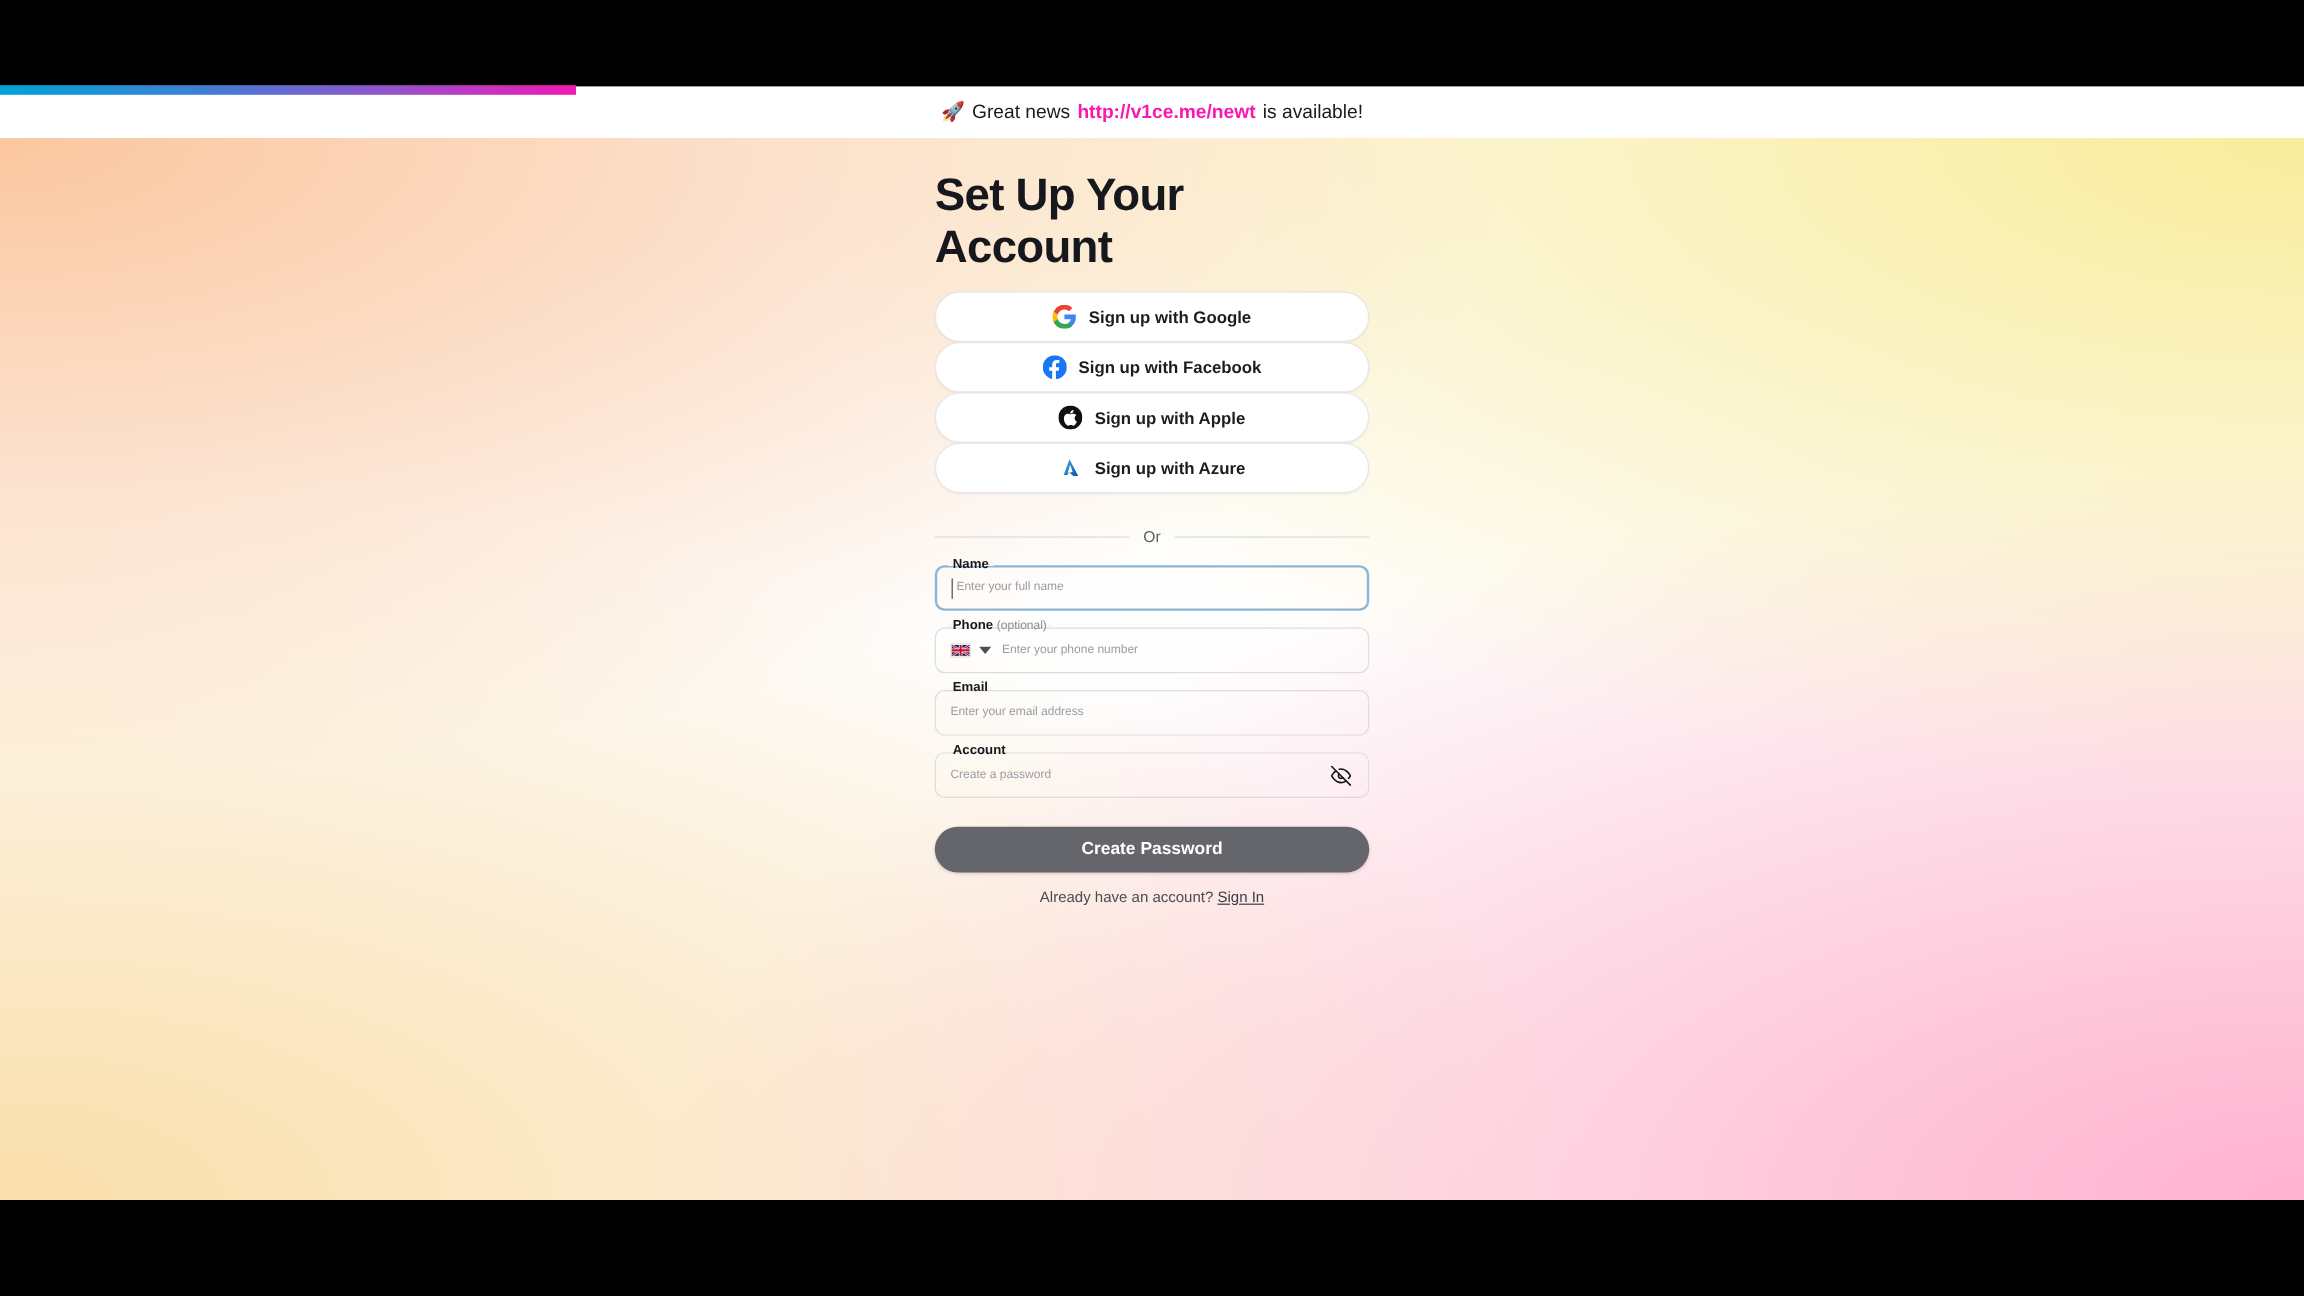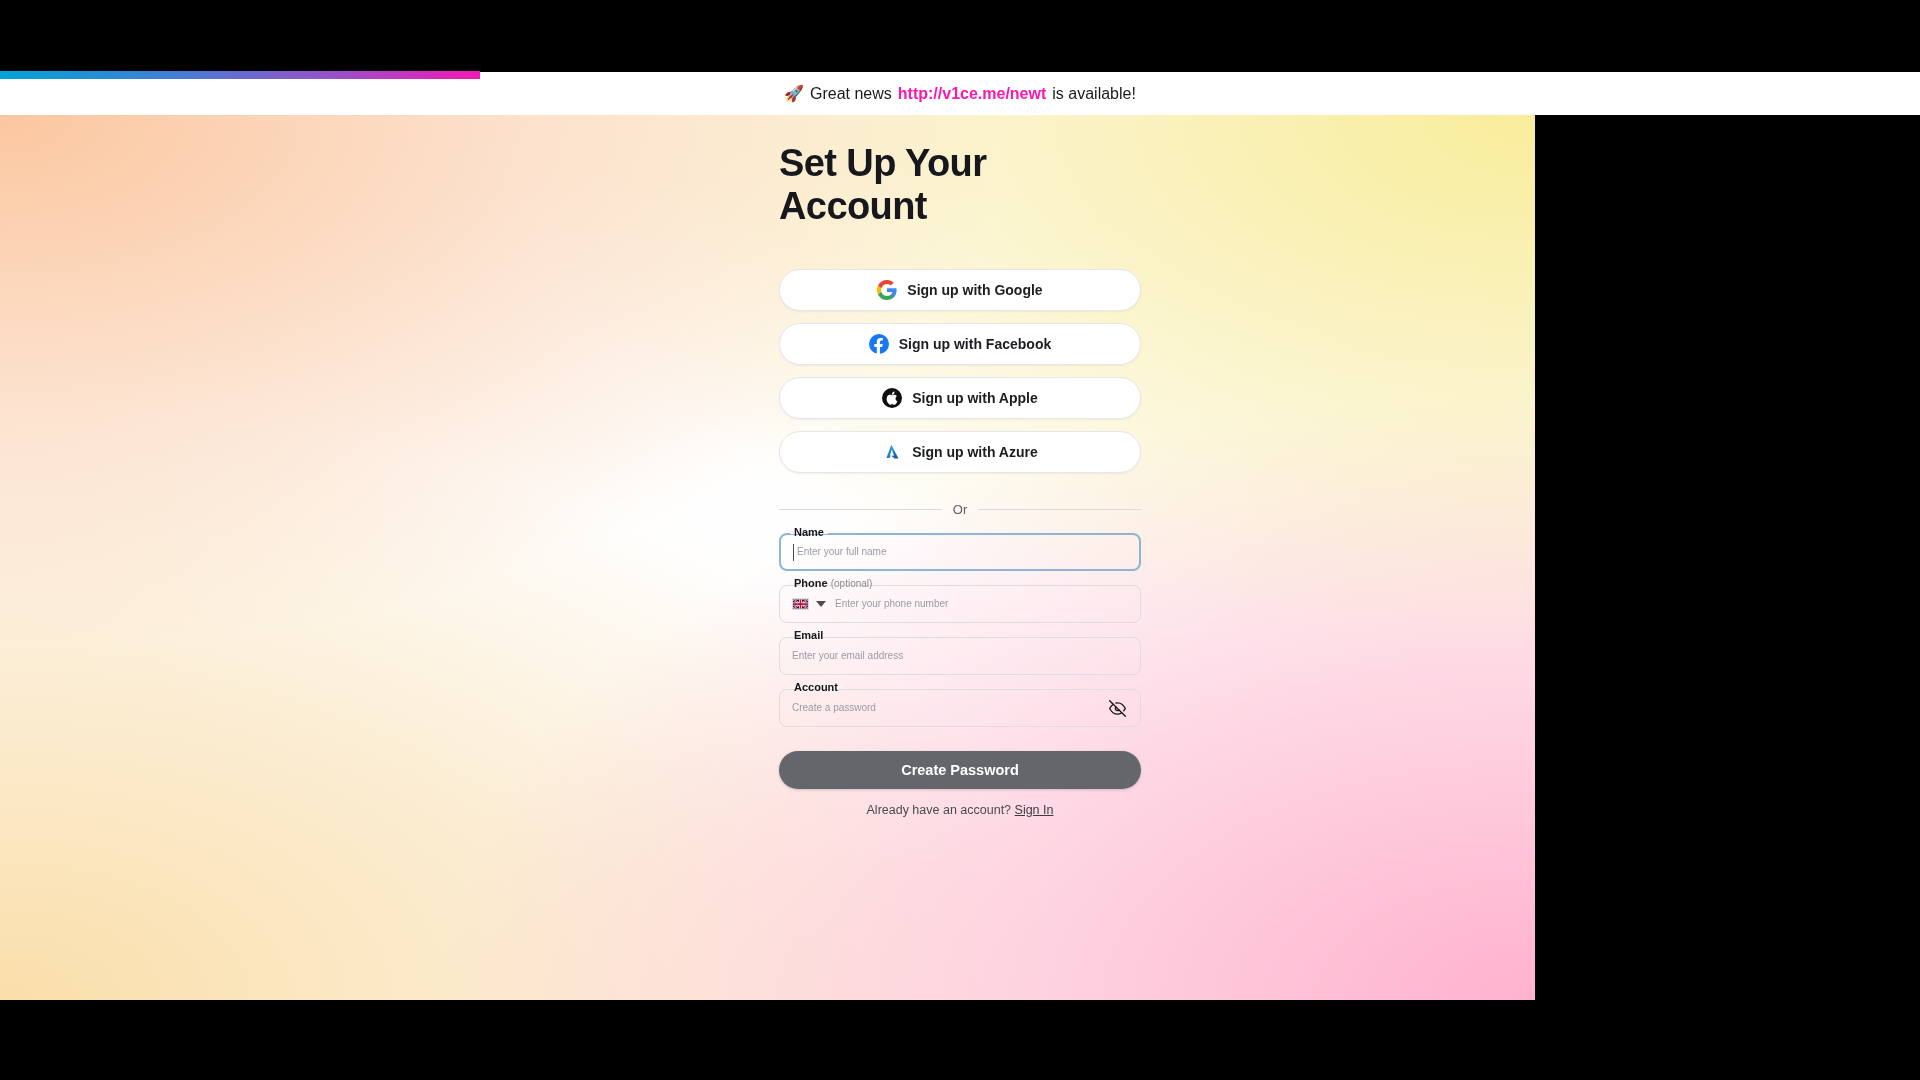--- a/index.html
+++ b/index.html
@@ -42,21 +42,21 @@
   }
   .banner .rocket { font-size: 16px; line-height: 1; }
   .banner .lead { font-weight: 400; }
   .banner .url { font-weight: 700; color: #f918b0; }
   .banner .tail { font-weight: 400; }
 
   
   .page {
     position: absolute;
     top: 115px; left: 0;
-    width: 1535px; height: 885px;
+    width: 1920px; height: 885px;
     overflow: hidden;
     background:
       radial-gradient(120% 110% at 0% 0%,   rgba(251,196,155,0.95) 0%, rgba(251,196,155,0) 55%),
       radial-gradient(115% 105% at 100% 0%, rgba(248,236,150,0.95) 0%, rgba(248,236,150,0) 58%),
       radial-gradient(120% 115% at 100% 100%, rgba(255,176,205,0.98) 0%, rgba(255,176,205,0) 60%),
       radial-gradient(120% 115% at 0% 100%, rgba(250,221,166,0.95) 0%, rgba(250,221,166,0) 58%),
       radial-gradient(70% 60% at 50% 45%, rgba(255,255,255,0.92) 0%, rgba(255,255,255,0) 70%),
       #fdfaf7;
   }
 
@@ -78,21 +78,21 @@
   }
   .subtitle {
     margin-top: 17px;
     font-size: 13.5px;
     line-height: 1.42;
     color: #3b3d44;
     max-width: 275px;
   }
 
   
-  .social-list { margin-top: 42px; display: flex; flex-direction: column; gap: 12px; }
+  .social-list { margin-top: 16px; display: flex; flex-direction: column; }
   .social-btn {
     height: 42px;
     border: 1px solid #e6e6ea;
     border-radius: 21px;
     background: #ffffff;
     display: flex;
     align-items: center;
     justify-content: center;
     gap: 10px;
     cursor: pointer;

